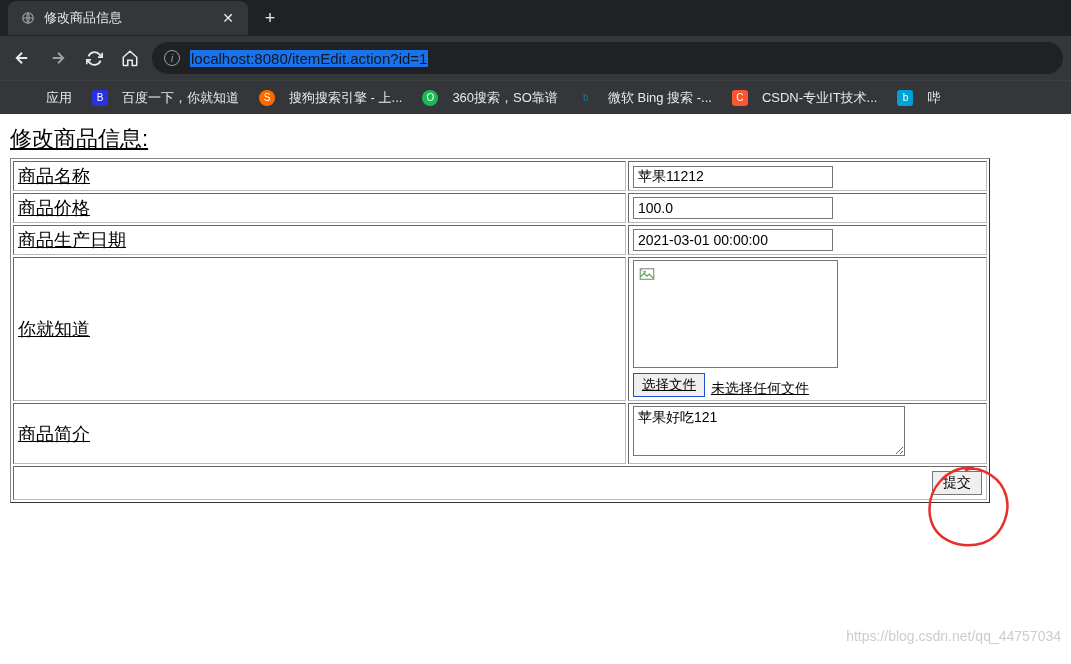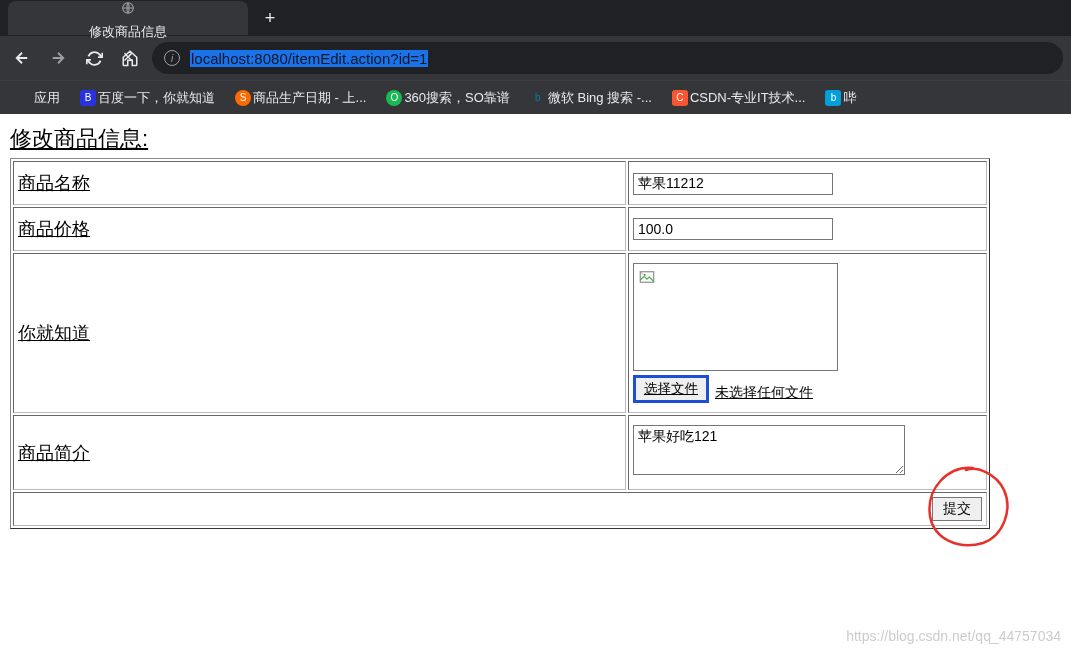--- a/index.html
+++ b/index.html
@@ -1,55 +1,55 @@
 <!DOCTYPE html>
 <html><head>
   <meta charset="utf-8">
   <style>
     * { margin: 0; padding: 0; box-sizing: border-box; }
     body { font-family: "Microsoft YaHei", Arial, sans-serif; width: 1071px; height: 664px; overflow: hidden; background: #fff; position: relative; }
     
     
     .browser-chrome { background: #202124; color: #fff; }
     .tab-bar { display: flex; align-items: center; height: 36px; background: #202124; padding-left: 8px; }
-    .tab { display: flex; align-items: center; background: #35363a; height: 34px; padding: 0 12px; border-radius: 8px 8px 0 0; min-width: 240px; gap: 8px; font-size: 13px; color: #e8eaed; cursor: pointer; flex-direction: column; }
+    .tab { display: flex; align-items: center; background: #35363a; height: 34px; padding: 0 12px; border-radius: 8px 8px 0 0; min-width: 240px; gap: 8px; font-size: 13px; color: #e8eaed; cursor: pointer; }
     .tab-favicon { width: 16px; height: 16px; display: flex; align-items: center; justify-content: center; }
     .tab-favicon svg { width: 14px; height: 14px; }
     .tab-title { flex: 1; }
     .tab-close { width: 16px; height: 16px; display: flex; align-items: center; justify-content: center; cursor: pointer; font-size: 14px; }
     .new-tab { width: 28px; height: 28px; display: flex; align-items: center; justify-content: center; color: #e8eaed; cursor: pointer; margin-left: 8px; font-size: 18px; }
     
     .nav-bar { display: flex; align-items: center; height: 44px; background: #35363a; padding: 0 8px; gap: 8px; }
     .nav-btn { width: 28px; height: 28px; display: flex; align-items: center; justify-content: center; color: #9aa0a6; cursor: pointer; border-radius: 50%; }
     .nav-btn.enabled { color: #e8eaed; }
     .address-bar { flex: 1; display: flex; align-items: center; background: #202124; height: 32px; border-radius: 16px; padding: 0 12px; gap: 10px; font-size: 15px; color: #e8eaed; cursor: text; }
     .info-icon { width: 16px; height: 16px; border: 1.5px solid #9aa0a6; border-radius: 50%; display: flex; align-items: center; justify-content: center; font-size: 10px; color: #9aa0a6; font-style: italic; }
     .url-selected { background: #1a73e8; color: #0f172a; padding: 0 1px; }
     
     .bookmarks { display: flex; align-items: center; height: 34px; background: #35363a; padding: 0 8px; gap: 4px; border-top: 1px solid #3c4043; }
-    .bookmark { display: flex; align-items: center; gap: 2px; padding: 4px 8px; font-size: 13px; color: #e8eaed; cursor: pointer; border-radius: 4px; white-space: nowrap; }
+    .bookmark { display: flex; align-items: center; gap: 14px; padding: 4px 8px; font-size: 13px; color: #e8eaed; cursor: pointer; border-radius: 4px; white-space: nowrap; }
     .bm-icon { width: 16px; height: 16px; display: flex; align-items: center; justify-content: center; border-radius: 3px; font-size: 10px; }
     .bm-apps { display: grid; grid-template-columns: repeat(3,4px); grid-template-rows: repeat(3,4px); gap: 1.5px; }
     .bm-apps span:nth-child(1){background:#ea4335;} .bm-apps span:nth-child(2){background:#fbbc04;} .bm-apps span:nth-child(3){background:#34a853;}
     .bm-apps span:nth-child(4){background:#4285f4;} .bm-apps span:nth-child(5){background:#ea4335;} .bm-apps span:nth-child(6){background:#fbbc04;}
     .bm-apps span:nth-child(7){background:#34a853;} .bm-apps span:nth-child(8){background:#4285f4;} .bm-apps span:nth-child(9){background:#ea4335;}
     
     
     .page { padding: 10px; font-size: 18px; text-decoration: underline; }
     .form-title { font-size: 22px; margin-bottom: 4px; }
     table.form-table { border-collapse: separate; border-spacing: 2px; width: 980px; border: 1px outset #888; }
-    table.form-table td { border: 1px inset #bbb; padding: 9px 4px; font-size: 18px; vertical-align: middle; }
+    table.form-table td { border: 1px inset #bbb; padding: 2px 4px; font-size: 18px; vertical-align: middle; }
     table.form-table td.label-cell { width: 620px; }
     table.form-table td.input-cell { width: 360px; }
     input[type="text"] { font-size: 14px; padding: 2px 4px; width: 200px; border: 1px solid #767676; }
     textarea { font-size: 14px; padding: 2px 4px; width: 272px; height: 50px; border: 1px solid #767676; resize: both; font-family: Arial, sans-serif; }
     .broken-img { width: 205px; height: 108px; border: 1px solid #767676; display: flex; align-items: flex-start; justify-content: flex-start; padding: 4px; margin-bottom: 4px; }
     .broken-img svg { width: 18px; height: 18px; }
     .file-row { display: flex; align-items: center; gap: 6px; }
-    .file-btn { font-size: 13.5px; padding: 2px 8px; background: #efefef; border: 3px solid #1d4ed8; cursor: pointer; }
+    .file-btn { font-size: 13.5px; padding: 2px 8px; background: #efefef; border: 1px solid #1d4ed8; cursor: pointer; }
     .file-status { font-size: 14px; margin-top: 8px; }
     .submit-cell { text-align: right; padding: 4px !important; }
     .submit-btn { font-size: 14px; padding: 2px 10px; background: #efefef; border: 1px solid #767676; cursor: pointer; }
     
     
     .annotation-circle { position: absolute; left: 918px; top: 458px; pointer-events: none; }
     
     .watermark { position: absolute; right: 10px; bottom: 20px; font-size: 14px; color: #ccc; user-select: none; }
   </style>
 </head>
@@ -112,21 +112,21 @@
           <span></span>
         </span>
       <span>应用</span>
     </div>
     <div class="bookmark">
       <span class="bm-icon" style="background:#2932e1;color:#fff">B</span>
       <span>百度一下，你就知道</span>
     </div>
     <div class="bookmark">
       <span class="bm-icon" style="background:#ff6a00;color:#fff;border-radius:50%">S</span>
-      <span>商品生产日期 - 上...</span>
+      <span>搜狗搜索引擎 - 上...</span>
     </div>
     <div class="bookmark">
       <span class="bm-icon" style="background:#19b955;color:#fff;border-radius:50%">O</span>
       <span>360搜索，SO靠谱</span>
     </div>
     <div class="bookmark">
       <span class="bm-icon" style="color:#00809d">b</span>
       <span>微软 Bing 搜索 -...</span>
     </div>
     <div class="bookmark">
@@ -147,20 +147,26 @@
         <tr>
       <td class="label-cell">商品名称</td>
       <td class="input-cell">
         <input type="text" value="苹果11212" style="">
       </td>
     </tr>
     <tr>
       <td class="label-cell">商品价格</td>
       <td class="input-cell">
         <input type="text" value="100.0" style="">
+      </td>
+    </tr>
+    <tr>
+      <td class="label-cell">商品生产日期</td>
+      <td class="input-cell">
+        <input type="text" value="2021-03-01 00:00:00" style="">
       </td>
     </tr>
     <tr>
       <td class="label-cell">你就知道</td>
       <td class="input-cell">
         <div class="broken-img">
           <svg viewBox="0 0 24 24">
                 <rect x="3" y="5" width="18" height="14" fill="none" stroke="#888" stroke-width="1.5"></rect>
                 <path d="M3 16l5-5 4 4 3-3 6 6" fill="none" stroke="#4caf50" stroke-width="1.5"></path>
                 <circle cx="9" cy="9" r="1.5" fill="#4caf50"></circle>

